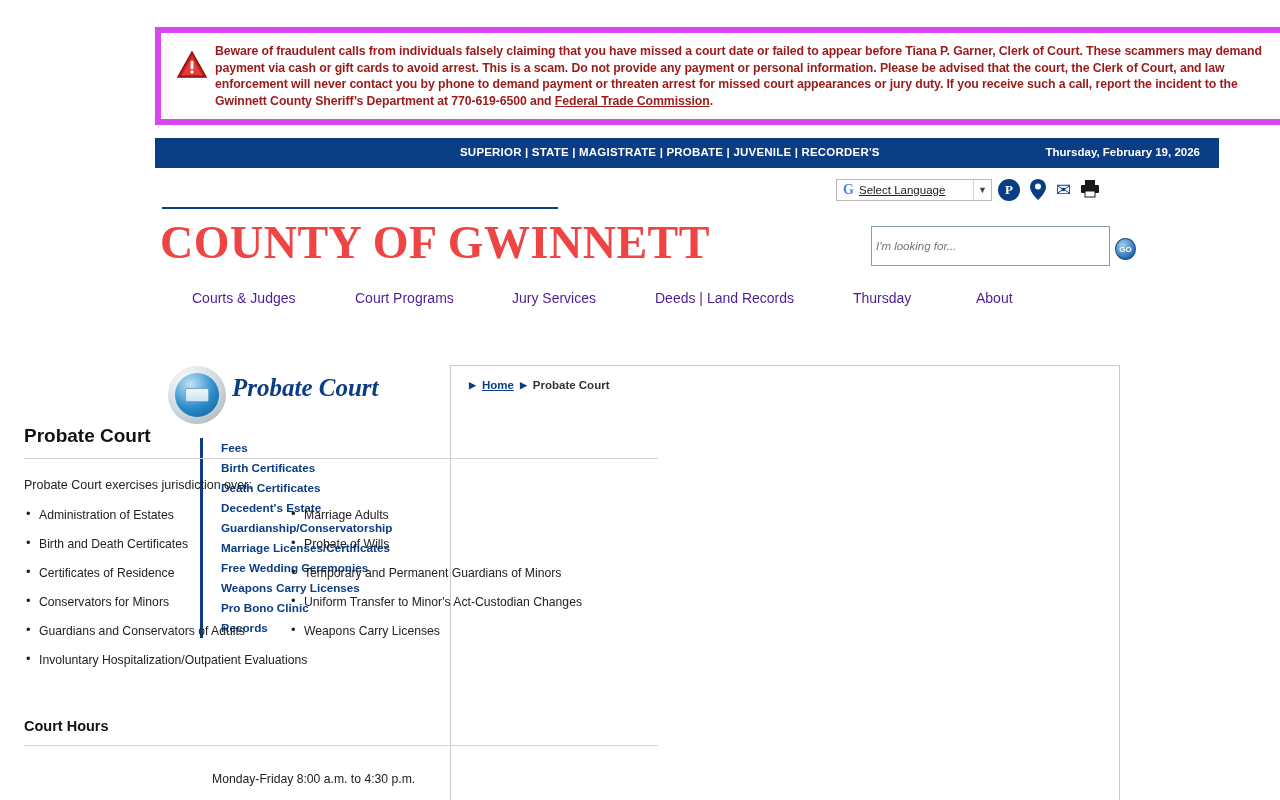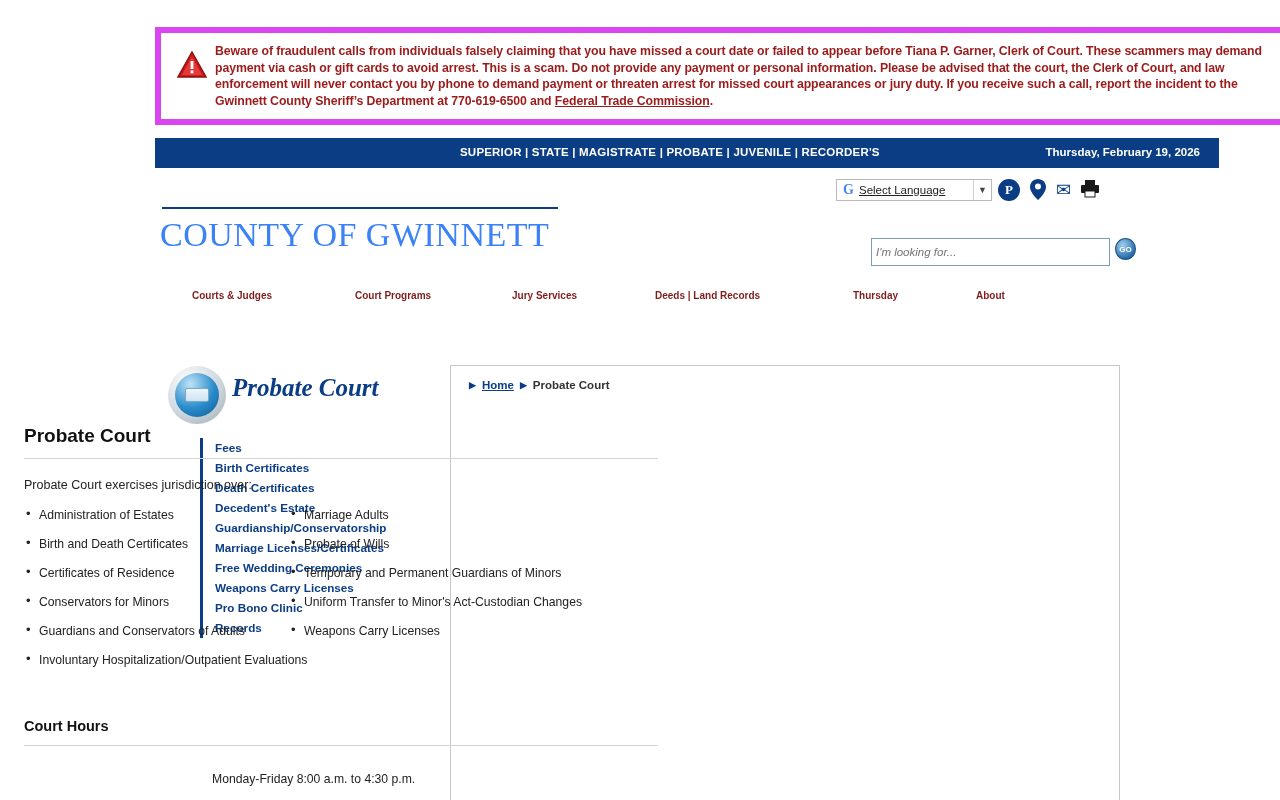--- a/index.html
+++ b/index.html
@@ -78,24 +78,25 @@
   .clerk-rule {
     position: absolute;
     left: 162px; top: 207px;
     width: 396px; height: 2px;
     background: #0b3d85;
   }
   .county-title {
     position: absolute;
     left: 160px; top: 216px;
     font-family: "Liberation Serif", serif;
-    font-size: 34px;
-    color: #3b82f6;
+    font-size: 46px;
+    color: #ef4444;
     letter-spacing: 0.5px;
     white-space: nowrap;
+    font-weight: bold;
   }
 
   
   .translate-box {
     position: absolute;
     left: 836px; top: 179px;
     width: 156px; height: 22px;
     border: 1px solid #b9b9b9;
     background: #ffffff;
     display: flex;
@@ -143,24 +144,24 @@
   .pin-icon {
     width: 18px; height: 23px;
     display: flex; align-items: center; justify-content: center;
   }
   .mail-icon { font-size: 18px; color: #0b3d85; line-height: 1; }
   .print-icon { font-size: 19px; color: #1a1a1a; line-height: 1; }
 
   
   .search-input {
     position: absolute;
-    left: 871px; top: 238px;
-    width: 239px; height: 28px;
+    left: 871px; top: 226px;
+    width: 239px; height: 18px;
     border: 1px solid #7f9db9;
-    padding: 8px 4px;
+    padding: 19px 4px;
     font-size: 11.5px;
     font-style: italic;
     color: #777;
     font-family: "Liberation Sans", sans-serif;
     background: #fff;
   }
   .search-go {
     position: absolute;
     left: 1115px; top: 238px;
     width: 21px; height: 22px;
@@ -171,23 +172,23 @@
     font-weight: bold;
     display: flex; align-items: center; justify-content: center;
     border: 1px solid #19537f;
   }
 
   
   .mainnav {
     position: absolute;
     left: 165px; top: 286px;
     width: 950px; height: 24px;
-    font-size: 10px;
-    font-weight: bold;
-    color: #7f1d1d;
+    font-size: 14px;
+    font-weight: normal;
+    color: #4c1d95;
   }
   .mainnav .nav-item {
     position: absolute;
     white-space: nowrap;
     top: 4px;
   }
 
   
   .probate-logo {
     position: absolute;
@@ -222,21 +223,21 @@
     white-space: nowrap;
   }
   .side-menu {
     position: absolute;
     left: 200px; top: 438px;
     width: 210px;
   }
   .side-menu .sm-item {
     position: relative;
     border-left: 3px solid #0b3d85;
-    padding: 0 0 0 12px;
+    padding: 0 0 0 18px;
     height: 20px;
     line-height: 20px;
     font-size: 11.7px;
     font-weight: bold;
     color: #0b3d85;
     white-space: nowrap;
   }
 
   
   .content {

